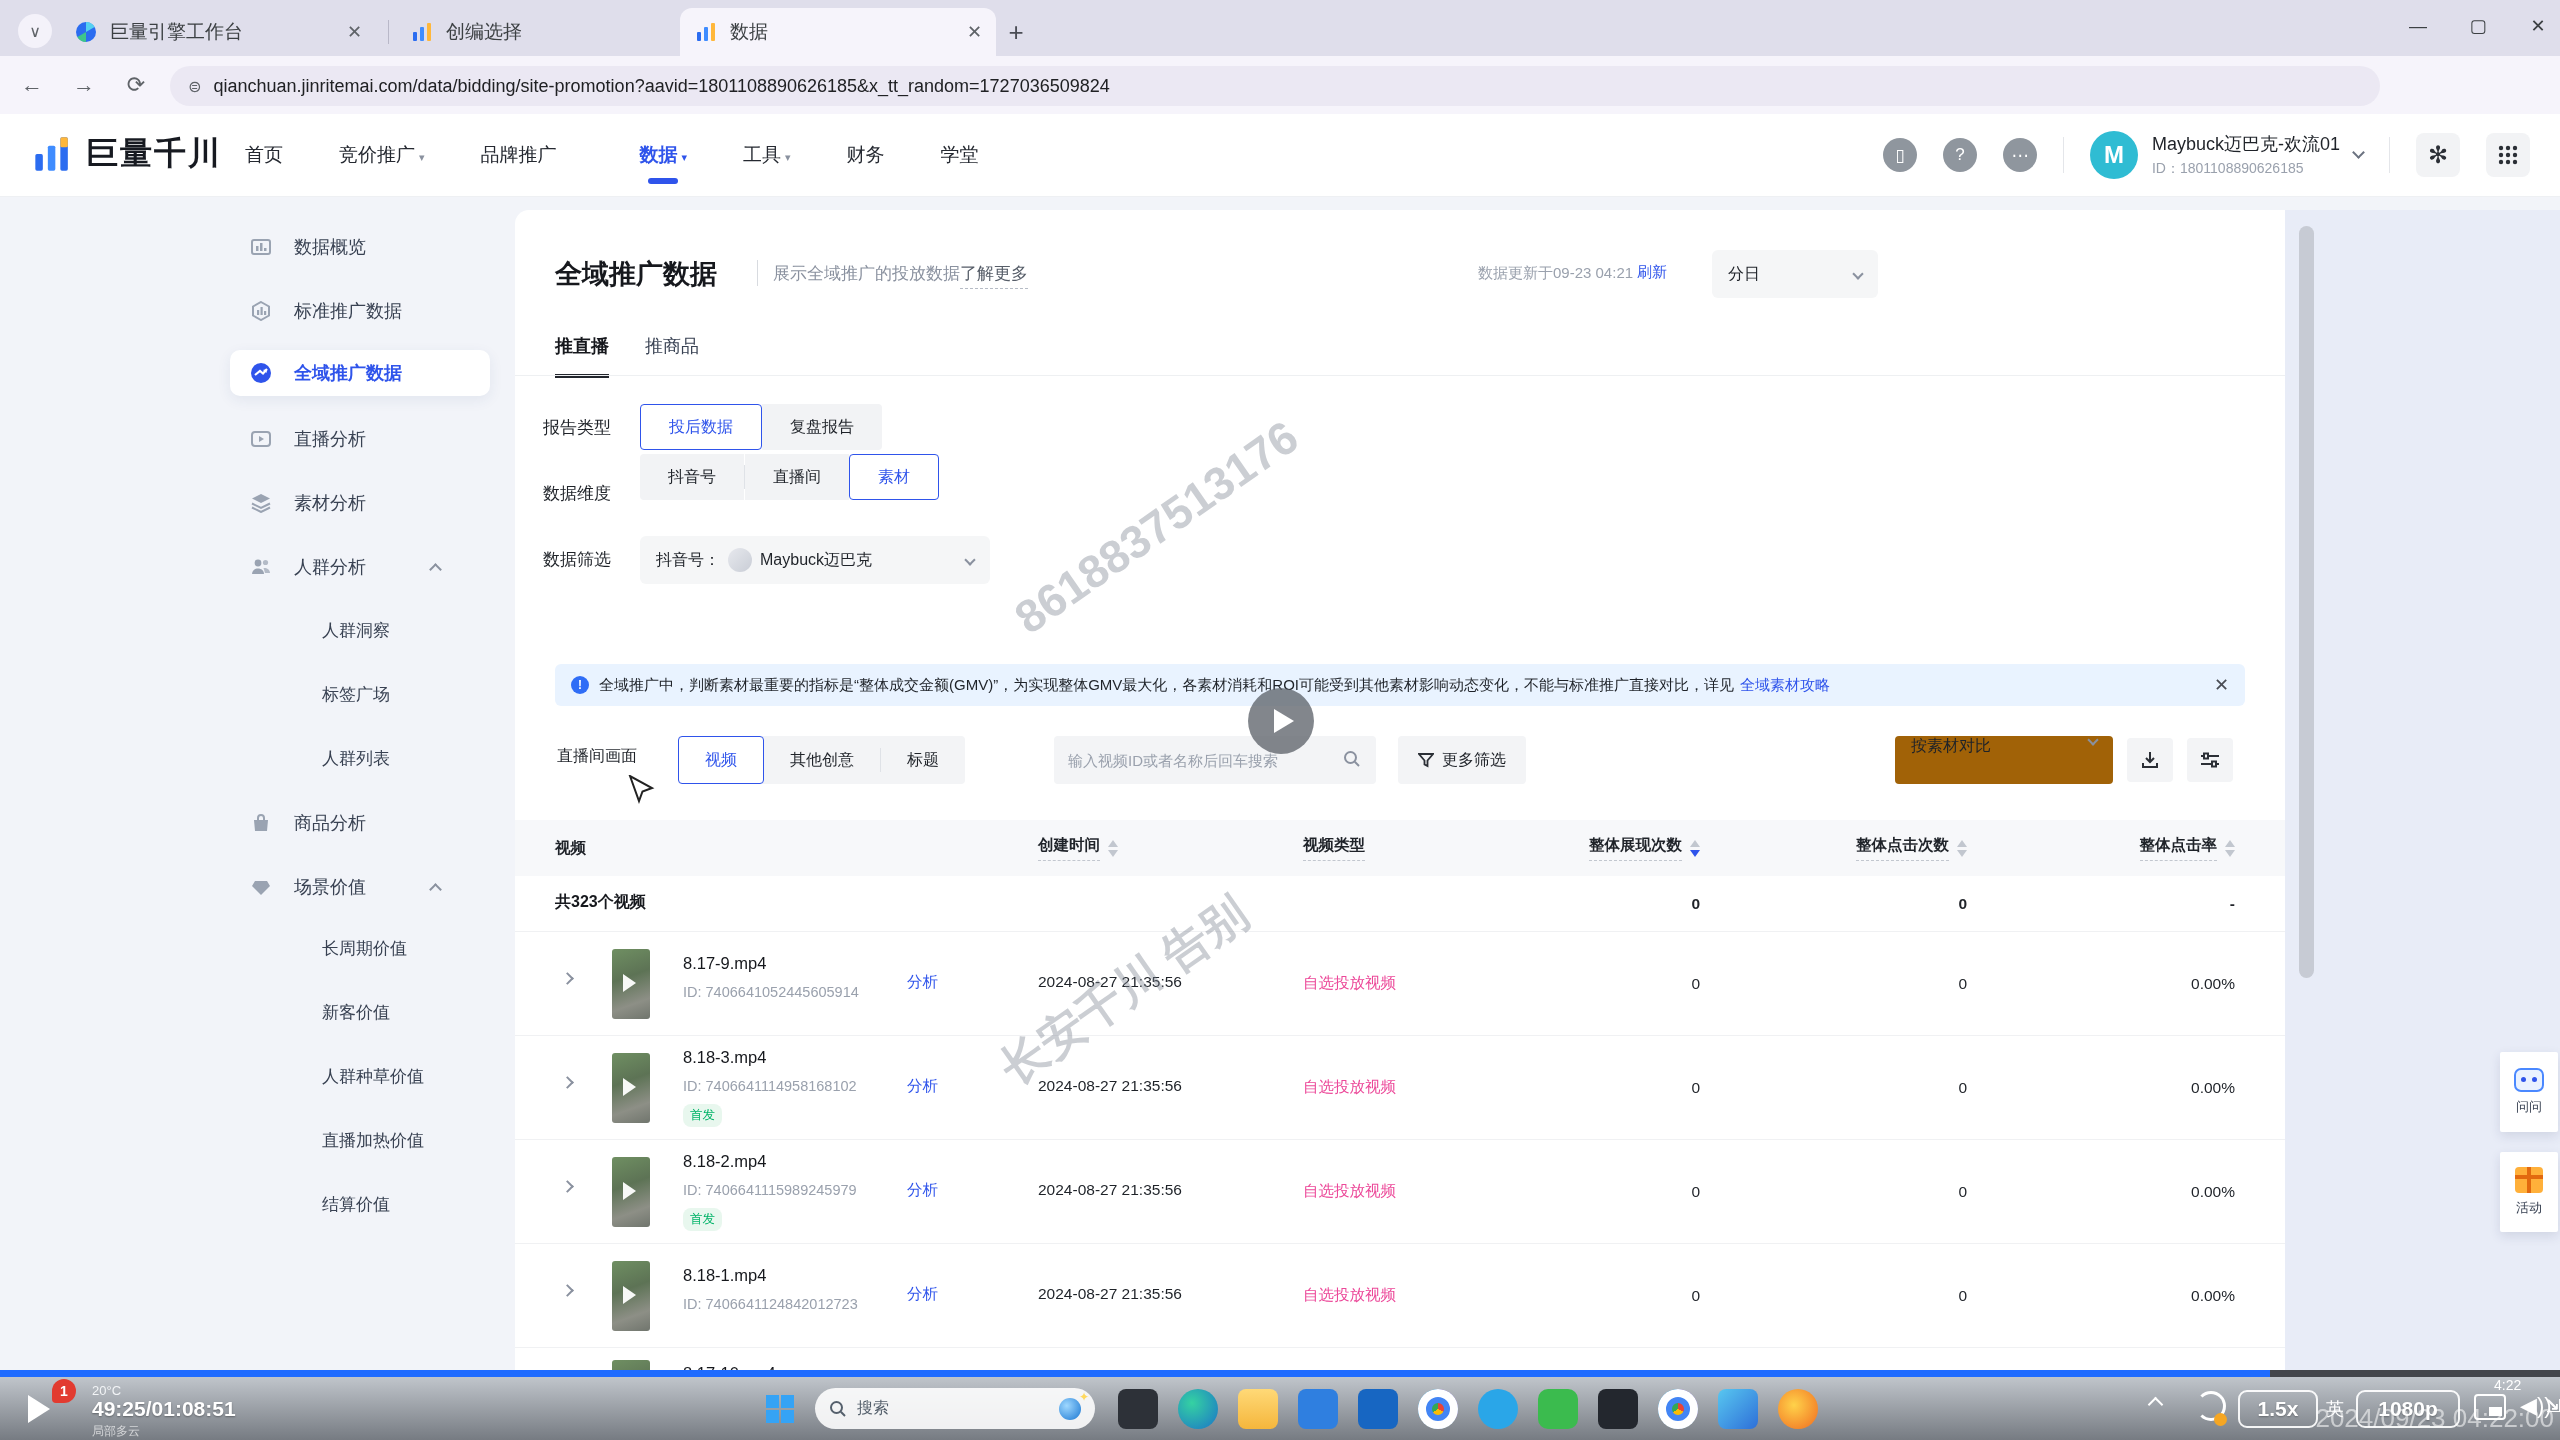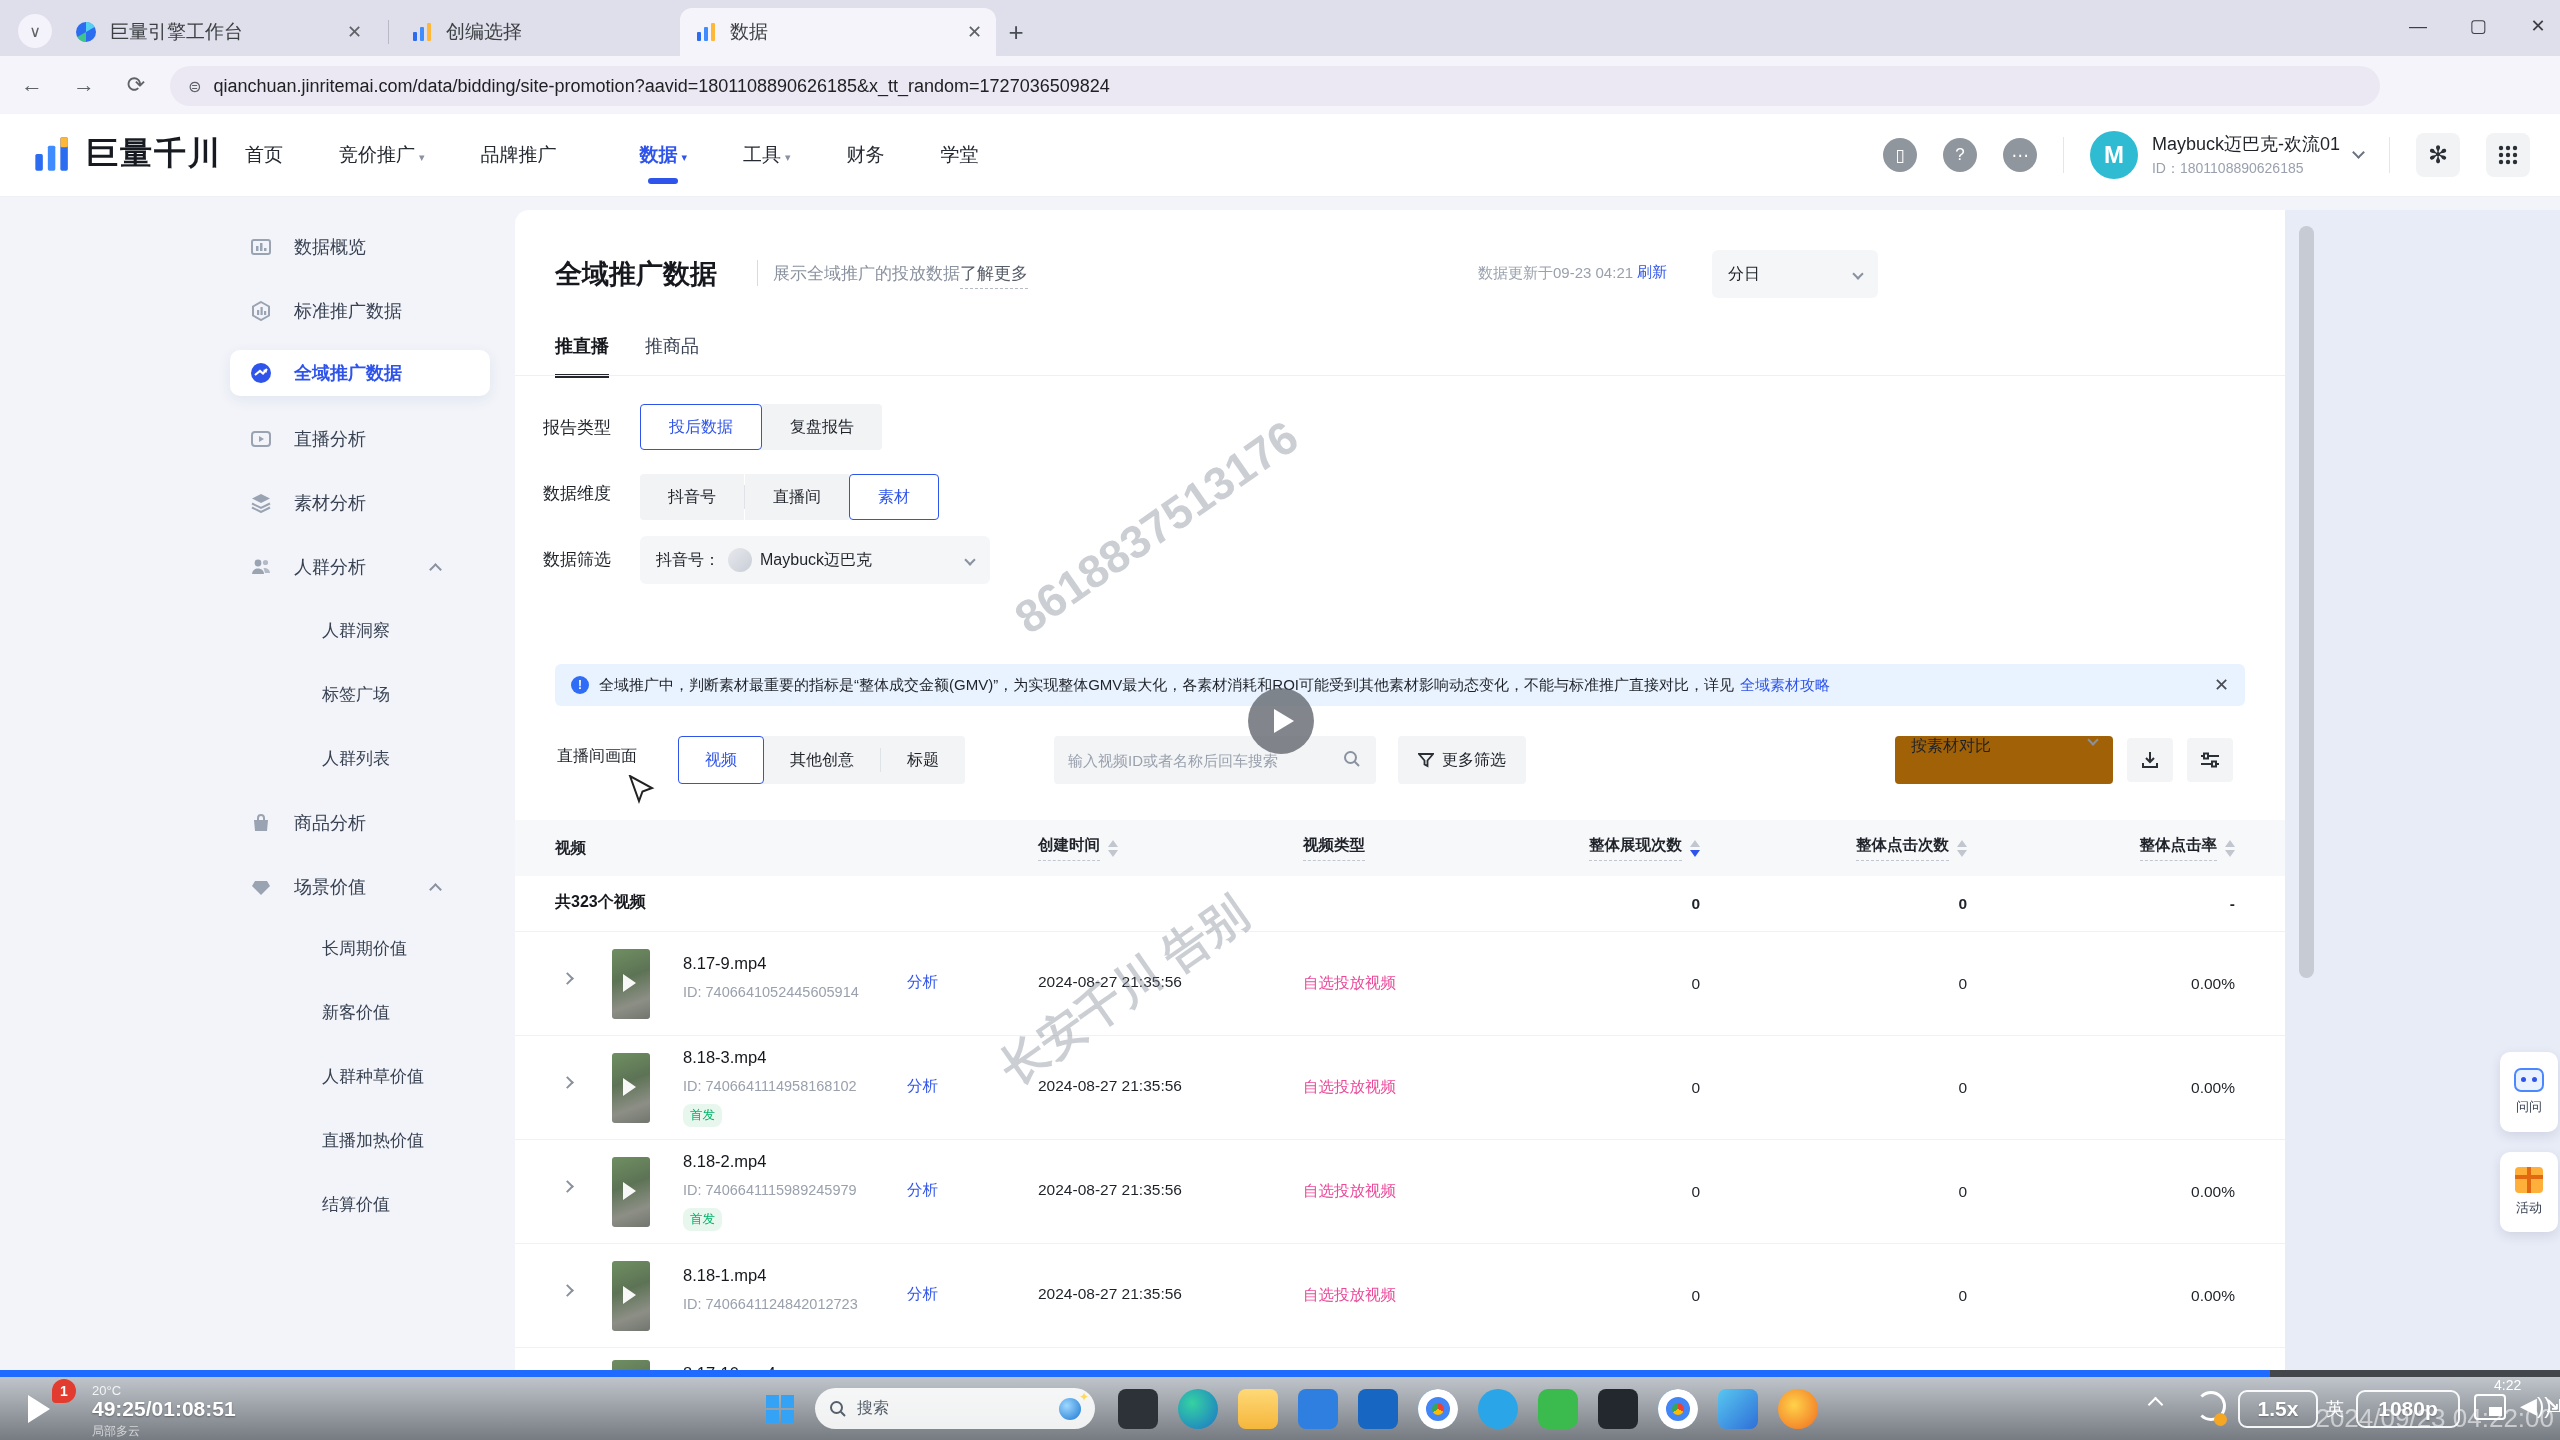--- a/index.html
+++ b/index.html
@@ -118,21 +118,21 @@
   .r-id { position:absolute; left:168px; font-size:14.5px; color:#9aa1ad; }
   .r-badge { position:absolute; left:168px; font-size:12.5px; color:#00b368; background:#e8f7ee; border-radius:8px; padding:3px 7px; }
   .r-analyze { position:absolute; left:392px; top:40px; font-size:15.5px; color:#2f54eb; }
   .r-created { position:absolute; left:523px; top:41px; font-size:15.5px; color:#1f2329; }
   .r-type { position:absolute; left:788px; top:41px; font-size:15.5px; color:#ec4899; }
 
   
   .right-strip { position:absolute; left:2285px; top:210px; width:275px; height:1230px; background:#e8ecf7; }
   .v-scroll { position:absolute; left:2299px; top:226px; width:15px; height:1146px; }
   .v-thumb { position:absolute; left:0; top:0; width:15px; height:752px; border-radius:8px; background:#c7cbd4; }
-  .float-widget { position:absolute; left:2500px; width:58px; height:80px; background:#ffffff; border-radius:10px; box-shadow:0 4px 12px rgba(30,40,80,.12); display:flex; flex-direction:column; align-items:center; justify-content:center; gap:6px; }
+  .float-widget { position:absolute; left:2500px; width:58px; height:80px; background:#ffffff; border-radius:2px; box-shadow:0 4px 12px rgba(30,40,80,.12); display:flex; flex-direction:column; align-items:center; justify-content:center; gap:6px; }
   .fw-label { font-size:13px; color:#394253; }
   .robot-ic { width:30px; height:24px; background:#eaf2ff; border:2px solid #4a88ff; border-radius:7px; position:relative; }
   .robot-ic:before { content:""; position:absolute; left:5px; top:7px; width:5px; height:5px; border-radius:50%; background:#2f54eb; }
   .robot-ic:after { content:""; position:absolute; right:5px; top:7px; width:5px; height:5px; border-radius:50%; background:#2f54eb; }
   .gift-ic { width:28px; height:26px; background:#ffb03a; border-radius:4px; position:relative; }
   .gift-ic:before { content:""; position:absolute; left:0; top:8px; width:28px; height:4px; background:#e2690f; }
   .gift-ic:after { content:""; position:absolute; left:12px; top:0; width:4px; height:26px; background:#e2690f; }
 
   
   .wmark { position:absolute; font-size:46px; color:rgba(125,132,145,.40); font-weight:bold; white-space:nowrap; transform:rotate(-35deg); z-index:4; pointer-events:none; }
@@ -414,21 +414,21 @@
     </div>
     <div class="ptab-line"></div>
 
     <div class="f-label" style="top:206px;">报告类型</div>
     <div class="seg" style="left:125px; top:194px;">
       <div class="seg-btn on">投后数据</div>
       <div class="seg-btn last">复盘报告</div>
     </div>
 
     <div class="f-label" style="top:272px;">数据维度</div>
-    <div class="seg" style="left:125px; top:264px;">
+    <div class="seg" style="left:125px; top:244px;">
       <div class="seg-btn first">抖音号</div>
       <div class="seg-div"></div>
       <div class="seg-btn">直播间</div>
       <div class="seg-btn on">素材</div>
     </div>
 
     <div class="f-label" style="top:338px;">数据筛选</div>
     <div class="filter-select" style="top:326px;">
       <span>抖音号：</span>
       <span class="mini-avatar"></span>

